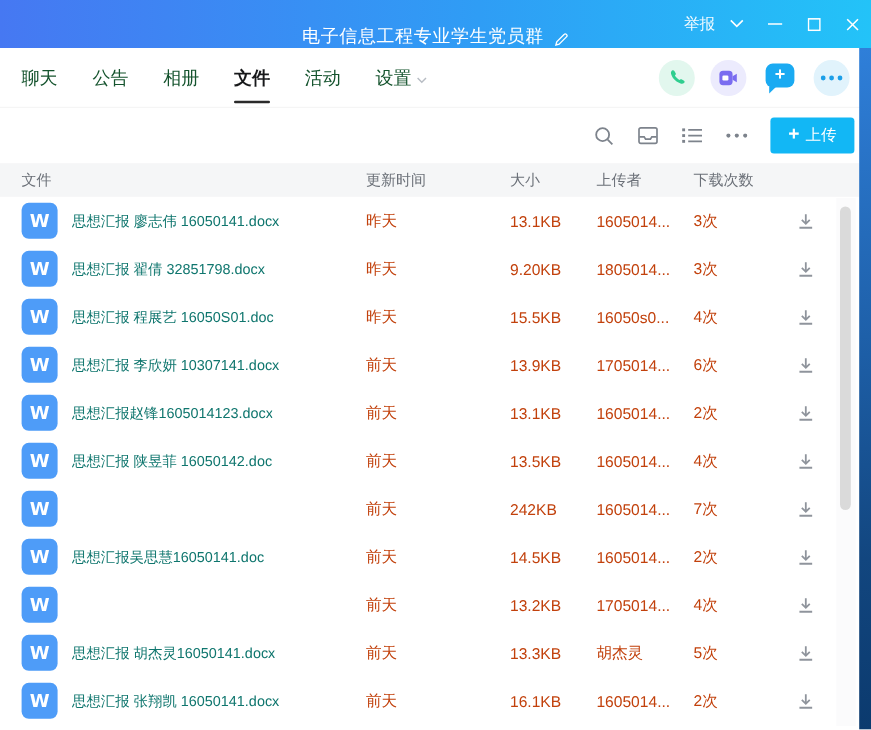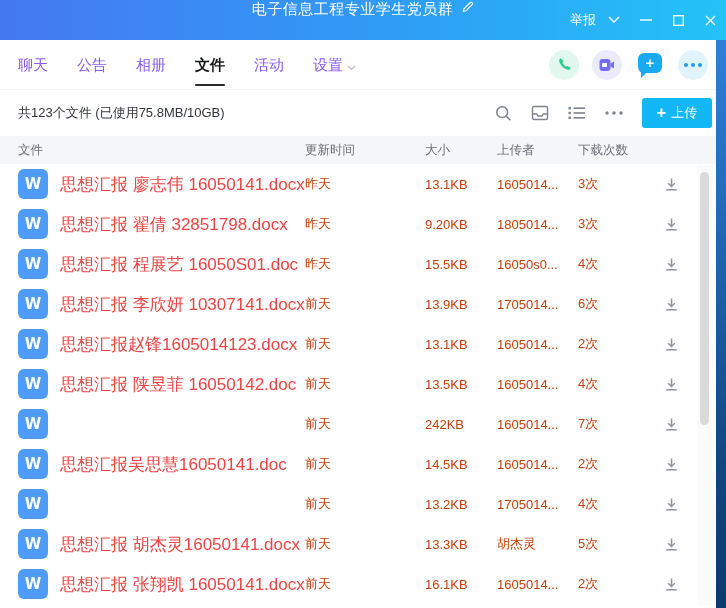--- a/index.html
+++ b/index.html
@@ -3,32 +3,32 @@
 <meta charset="utf-8">
 <style>
   * { margin:0; padding:0; box-sizing:border-box; }
   html,body { width:726px; height:608px; overflow:hidden; }
   body { font-family:"Liberation Sans","DejaVu Sans",sans-serif; background:#fff; position:relative; }
 
   
   .titlebar { height:40px; background:linear-gradient(90deg,#4678f2 0%,#2f9df5 55%,#23c3f8 100%);
     position:relative; display:flex; align-items:center; }
   .title-wrap { position:absolute; left:50%; top:0; height:40px; transform:translateX(-50%);
-    display:flex; align-items:flex-start; gap:7px; color:#fff;font-family:Liberation Mono, monospace; }
+    display:flex; align-items:flex-end; gap:7px; color:#fff;font-family:Liberation Mono, monospace; }
   .title-text { font-size:15px; letter-spacing:.5px; }
   .win-controls { position:absolute; right:0; top:0; height:40px; display:flex; align-items:center; gap:0; color:#fff; }
   .win-btn { width:32px; height:40px; display:flex; align-items:center; justify-content:center; cursor:pointer; }
   .report-label { font-size:13px; color:rgba(255,255,255,.95); padding-right:2px; cursor:pointer;text-align:center; }
   .chev svg, .win-btn svg { display:block; }
 
   
   .tabbar { height:50px; display:flex; align-items:center; padding:0 18px;
     border-bottom:1px solid rgba(0,0,0,.04); position:relative; }
   .tabs { display:flex; align-items:center; gap:29px; }
-  .tab { font-size:15px; color:#8b5cf6; cursor:pointer; position:relative; padding:13px 0 11px;
+  .tab { font-size:15px; color:#14532d; cursor:pointer; position:relative; padding:13px 0 11px;
     display:flex; align-items:center; gap:4px; }
   .tab.active { color:#17181a; font-weight:bold; }
   .tab.active::after { content:""; position:absolute; left:50%; transform:translateX(-50%);
     bottom:0; width:30px; height:2px; background:#2a2a2a; border-radius:1px; }
   .tab-chevron { color:#b7bcc3; }
   .tabbar-icons { margin-left:auto; display:flex; align-items:center; gap:13px; }
   .circ-icon { width:30px; height:30px; border-radius:50%; display:flex; align-items:center;
     justify-content:center; cursor:pointer; }
   .circ-phone { background:#e2f7ee; }
   .circ-video { background:#ecebfd; }
@@ -54,21 +54,21 @@
   
   .grid-row { display:grid; grid-template-columns:287px 120px 72px 81px 84px 1fr; align-items:center; }
   .table-header { height:28px; background:#f5f6f7; padding-left:18px; width:716px;
     font-size:12.5px; color:#6b7078; }
   .file-list { width:716px; }
   .file-row { height:40px; padding-left:18px; cursor:pointer; }
   .file-cell { display:flex; align-items:center; gap:12px; min-width:0; }
   .doc-icon { width:30px; height:30px; border-radius:6px; background:#4e9cf8; flex:none;
     display:flex; align-items:center; justify-content:center; color:#fff;
     font-weight:bold; font-size:15px; font-family:"DejaVu Sans",sans-serif; }
-  .file-name { font-size:17px; color:#ef4444; white-space:nowrap; overflow:hidden; }
+  .file-name { font-size:12px; color:#0f766e; white-space:nowrap; overflow:hidden; }
   .muted { font-size:13px; color:#c2410c; white-space:nowrap; }
   .action-cell { display:flex; align-items:center; }
   .dl-btn { cursor:pointer; display:flex; padding:2px; }
 
   
   .scroll-track { position:absolute; left:697px; top:165px; width:16px; height:440px; background:#fbfbfc; }
   .scroll-thumb { position:absolute; left:700px; top:172px; width:9px; height:253px;
     border-radius:5px; background:#dadada; cursor:pointer; }
   .edge-strip { position:absolute; left:716px; top:40px; width:10px; height:568px;
     background:linear-gradient(180deg,#2f7fd9 0%,#1d5ea6 45%,#12467f 75%,#0b3a6e 100%); }
@@ -157,21 +157,20 @@
       <span class="dots3">
           <i></i>
           <i></i>
           <i></i>
         </span>
     </span>
   </div>
 </div>
 
 <div class="statsbar">
-  <span class="stats-text">共123个文件 (已使用75.8MB/10GB)</span>
   <div class="toolbar">
     <span class="tool-icon">
       <svg width="17" height="17" viewBox="0 0 17 17">
           <circle cx="7.2" cy="7.2" r="5.4" fill="none" stroke="#7d838c" stroke-width="1.5"></circle>
           <line x1="11.4" y1="11.4" x2="15.3" y2="15.3" stroke="#7d838c" stroke-width="1.5"></line>
         </svg>
     </span>
     <span class="tool-icon">
       <svg width="18" height="16" viewBox="0 0 18 16">
           <path d="M3 1.5 h12 a1.5 1.5 0 0 1 1.5 1.5 v10 a1.5 1.5 0 0 1 -1.5 1.5 h-12 a1.5 1.5 0 0 1 -1.5 -1.5 v-10 a1.5 1.5 0 0 1 1.5 -1.5 Z" fill="none" stroke="#7d838c" stroke-width="1.4"></path>

